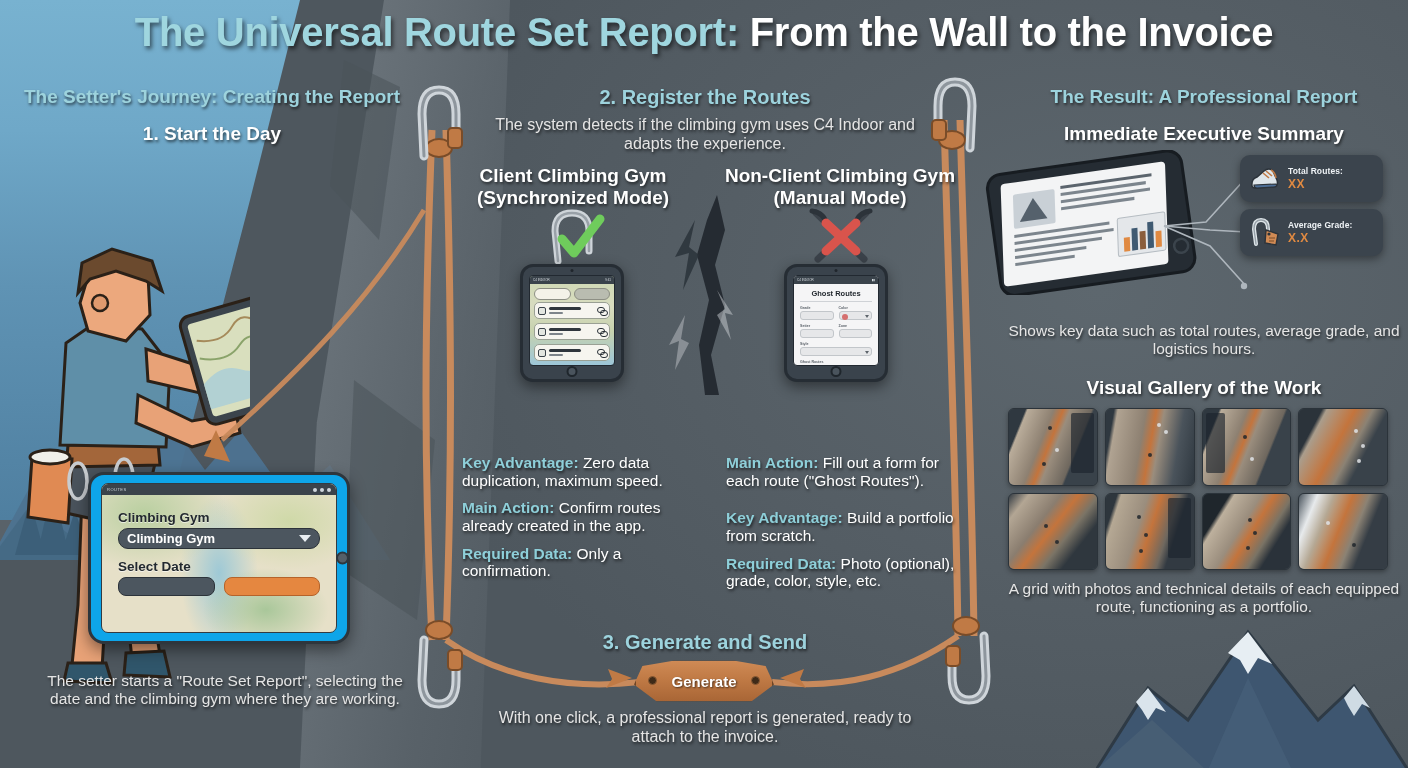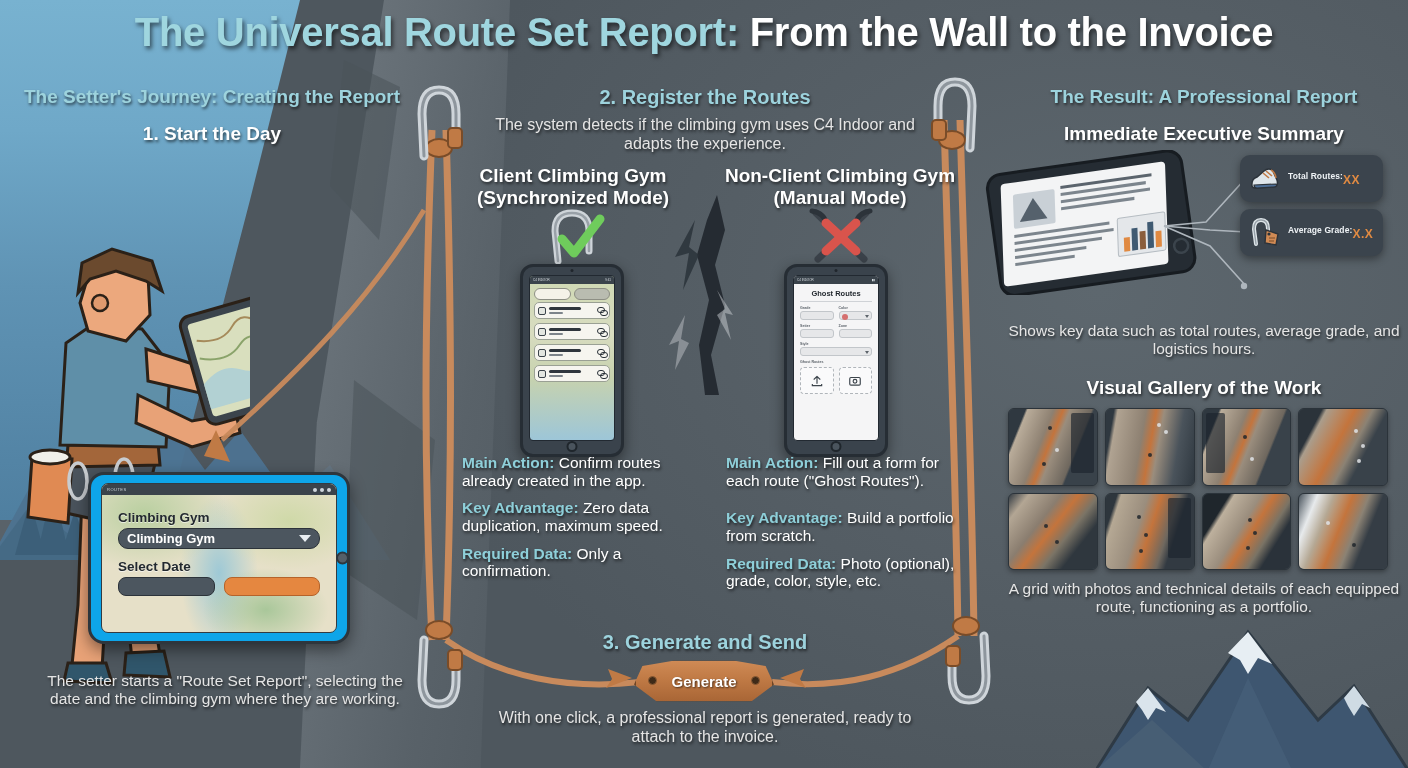--- a/index.html
+++ b/index.html
@@ -113,21 +113,21 @@
   .tl-input { flex: 1; height: 19px; border-radius: 8px; background: #4c565f; border: 1px solid #2c333a; }
   .tl-btn { flex: 1; height: 19px; border-radius: 8px; background: #e58740; border: 1px solid #b5632a; }
   .tl-home { position: absolute; right: -2px; top: 50%; transform: translateY(-50%);
     width: 13px; height: 13px; border: 2px solid #2e363d; border-radius: 50%; background: #555f68; }
 
   
   .rope-layer { position: absolute; inset: 0; pointer-events: none; }
 
   
   .tablet-m {
-    position: absolute; width: 104px; height: 193px;
+    position: absolute; width: 104px; height: 118px;
     background: #3a434c; border: 3px solid #262d34; border-radius: 13px;
     box-shadow: 0 5px 14px rgba(0,0,0,.45);
     padding: 8px 6px 13px 6px;
   }
   .tm-screen { position: relative; width: 100%; height: 100%; border-radius: 4px; overflow: hidden; border: 1px solid #222931; }
   .tm-home { position: absolute; bottom: 2px; left: 50%; transform: translateX(-50%);
     width: 11px; height: 11px; border: 2px solid #1f262c; border-radius: 50%; background: #4a545d; }
   .tm-cam { position: absolute; top: 2px; left: 50%; transform: translateX(-50%); width: 3px; height: 3px; border-radius: 50%; background: #20262c; }
 
   .sync-screen {
@@ -177,21 +177,21 @@
 
   
   .report-tab { position: absolute; left: 985px; top: 150px; width: 215px; height: 145px; }
 
   .stat {
     position: absolute; width: 143px; height: 47px; background: #3b444d;
     border-radius: 10px; display: flex; align-items: center; gap: 7px;
     padding: 0 8px; box-shadow: 0 3px 8px rgba(0,0,0,.4);
   }
   .stat-ico { width: 33px; height: 33px; flex: 0 0 33px; position: relative; }
-  .stat-txt { display: flex; flex-direction: row; line-height: 1; }
+  .stat-txt { display: flex; flex-direction: column; line-height: 1; }
   .stat-lab { font-size: 8.5px; font-weight: bold; color: #eef2f5; letter-spacing: .1px; }
   .stat-val { font-size: 12px; font-weight: bold; color: #e08a42; margin-top: 2px; letter-spacing: .5px; }
 
   
   .gallery { position: absolute; left: 1008px; top: 408px; width: 380px; height: 162px;
     display: grid; grid-template-columns: repeat(4, 1fr); grid-template-rows: repeat(2, 1fr); gap: 7px; }
   .ph { border-radius: 6px; overflow: hidden; border: 1px solid #2b333a; position: relative;
         box-shadow: 0 2px 5px rgba(0,0,0,.35); background: #404a52; }
   .ph .rockwall {
     position: absolute; inset: 0;
@@ -525,26 +525,26 @@
               <circle cx="12" cy="12.5" r="3.2" stroke="#3d454c" stroke-width="2" fill="none"></circle>
             </svg>
         </div>
       </div>
     </div>
     <div class="tm-home"></div>
   </div>
 
   <div style="position:absolute;left:462px;top:454px;width:222px;">
     <p style="color:#fff;font-size:15.5px;line-height:1.14;text-shadow:1px 2px 3px rgba(0,0,0,.65);margin-bottom:10px;">
+      <b style="color:#8ecfd9;">Key Advantage:</b>
+      <span>Zero data duplication, maximum speed.</span>
+    </p>
+    <p style="color:#fff;font-size:15.5px;line-height:1.14;text-shadow:1px 2px 3px rgba(0,0,0,.65);margin-bottom:10px;">
       <b style="color:#8ecfd9;">Main Action:</b>
       <span>Confirm routes already created in the app.</span>
-    </p>
-    <p style="color:#fff;font-size:15.5px;line-height:1.14;text-shadow:1px 2px 3px rgba(0,0,0,.65);margin-bottom:10px;">
-      <b style="color:#8ecfd9;">Key Advantage:</b>
-      <span>Zero data duplication, maximum speed.</span>
     </p>
     <p style="color:#fff;font-size:15.5px;line-height:1.14;text-shadow:1px 2px 3px rgba(0,0,0,.65);">
       <b style="color:#8ecfd9;">Required Data:</b>
       <span>Only a confirmation.</span>
     </p>
   </div>
 
   <div style="position:absolute;left:726px;top:454px;width:232px;">
     <p style="color:#fff;font-size:15.5px;line-height:1.14;text-shadow:1px 2px 3px rgba(0,0,0,.65);margin-bottom:20px;">
       <b style="color:#8ecfd9;">Main Action:</b>

